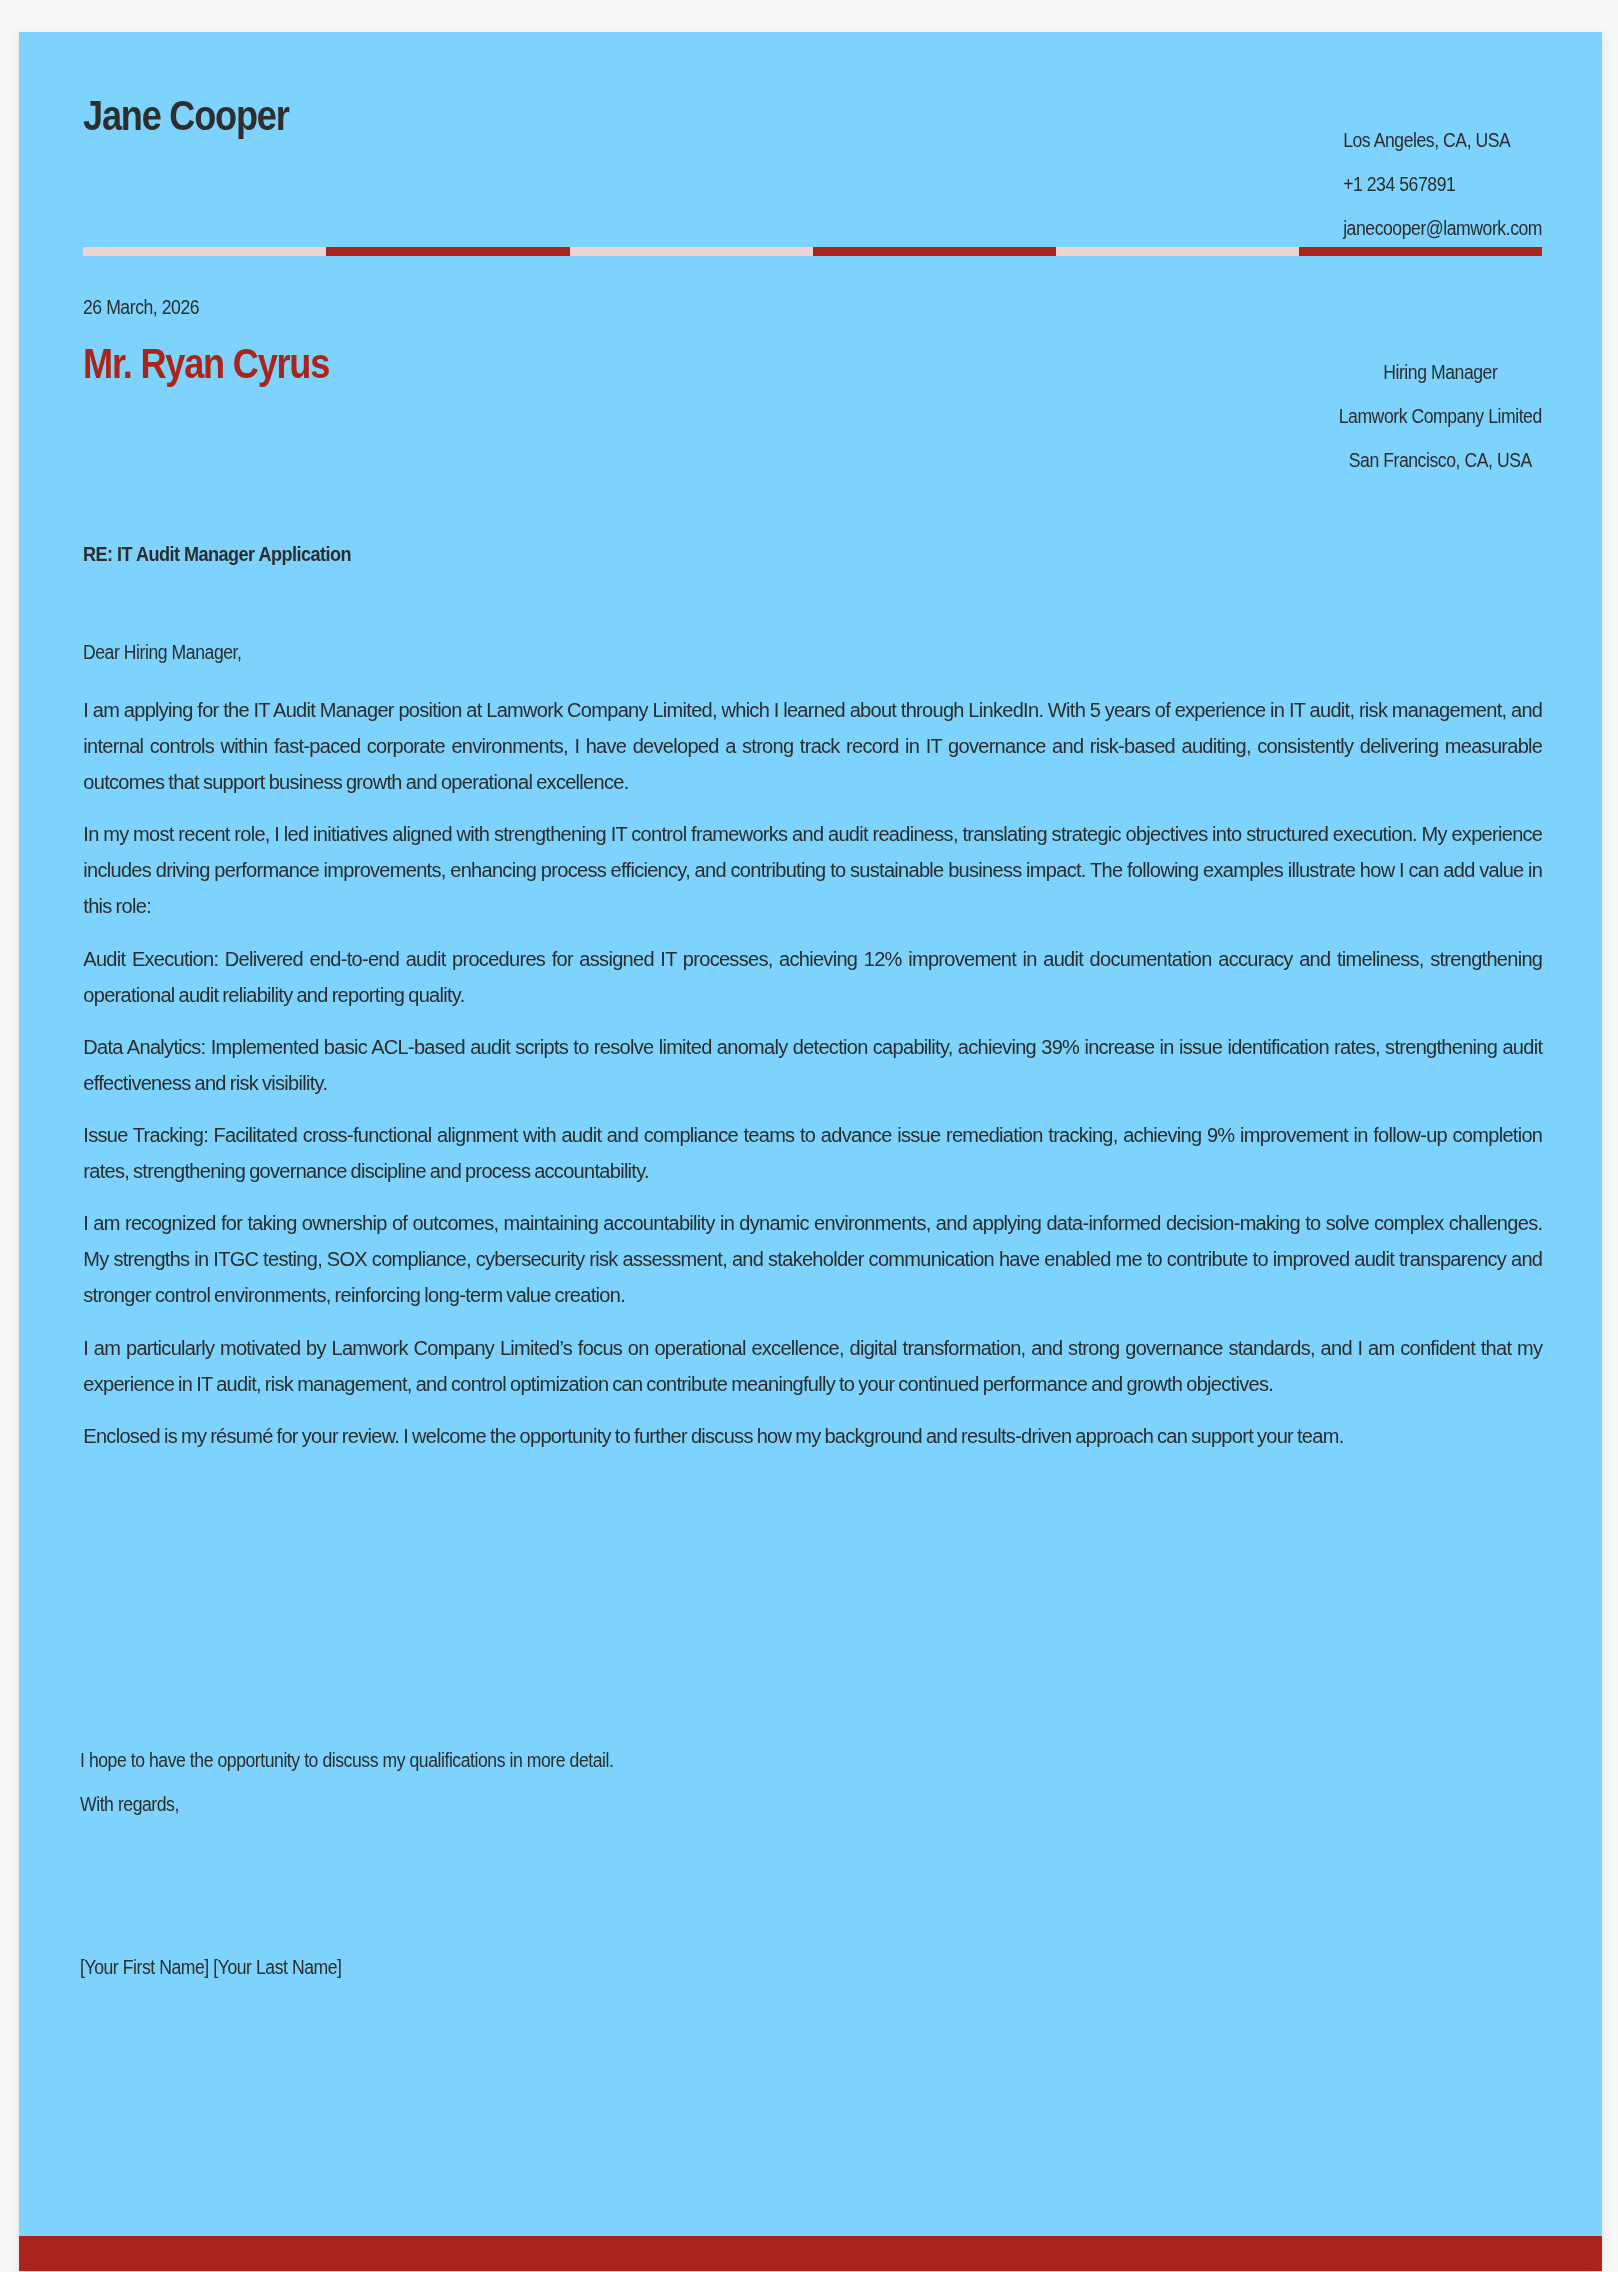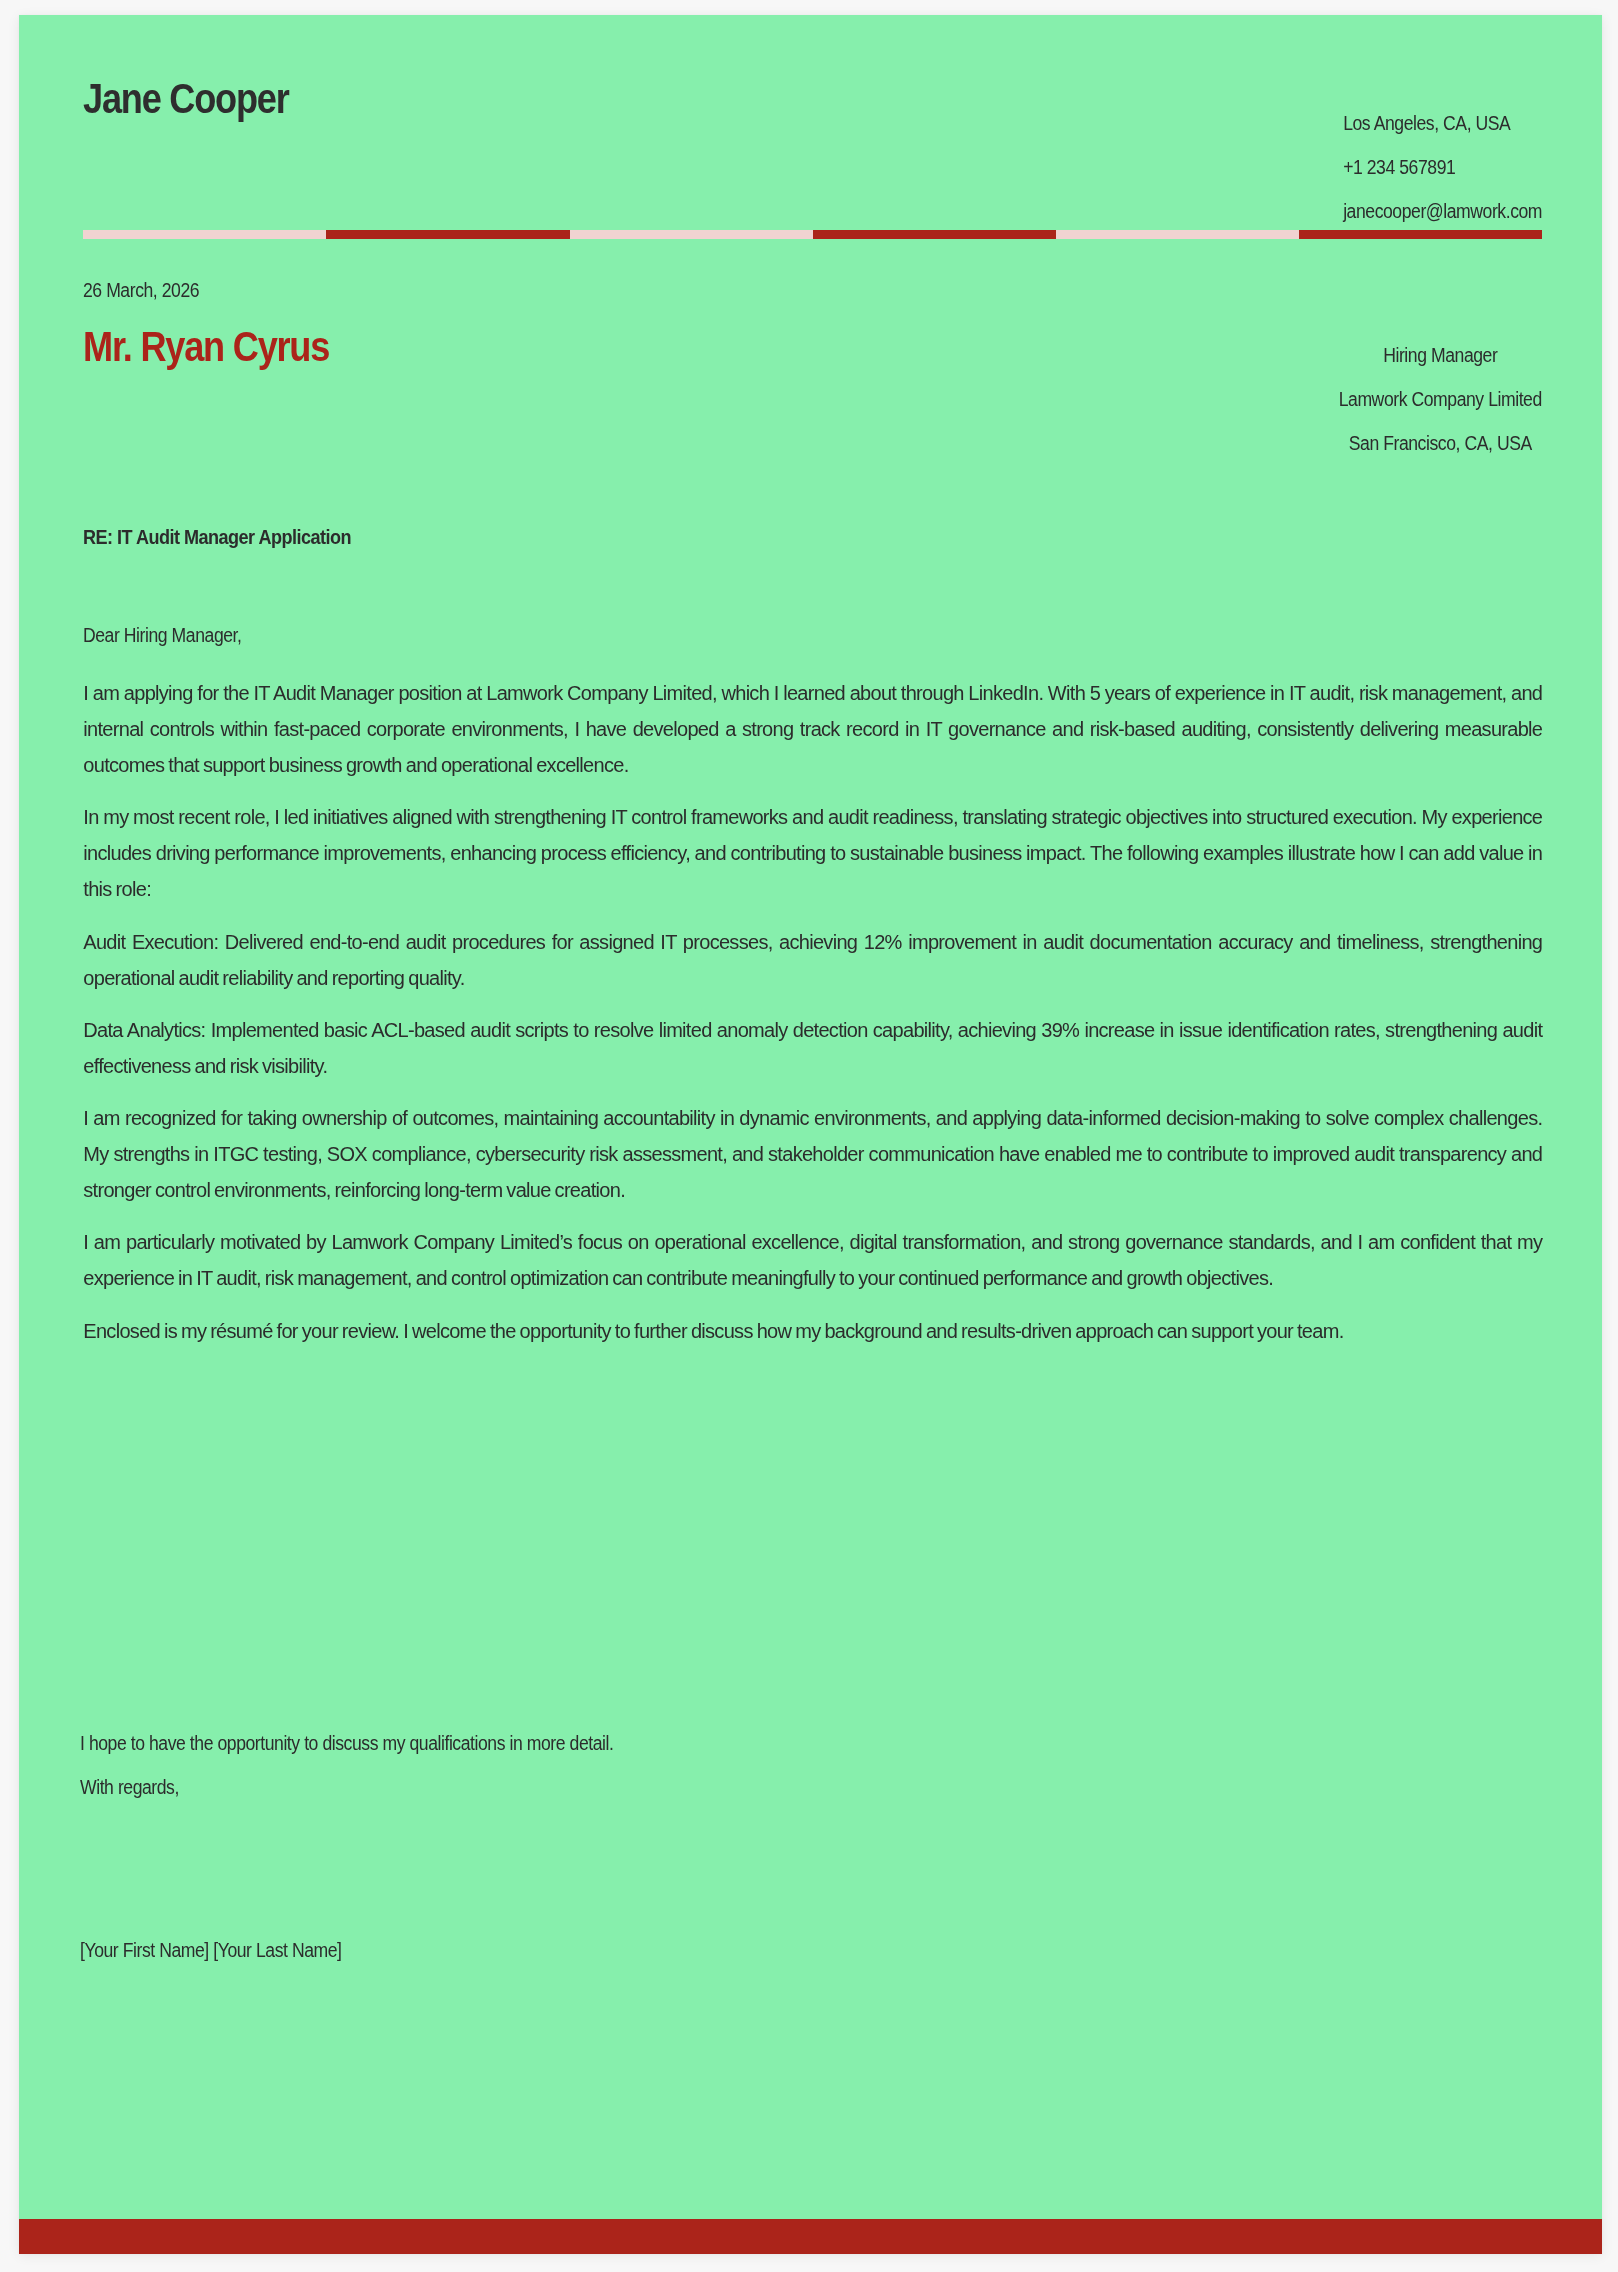--- a/index.html
+++ b/index.html
@@ -1,21 +1,21 @@
 <!DOCTYPE html>
 <html style="font-size:14px"><head>
   <meta charset="utf-8">
   <style>
     * { box-sizing: border-box; margin: 0; padding: 0; }
     html, body { width: 1618px; height: 2273px; background: #f7f7f7; }
     body { position: relative; font-family: "Liberation Sans", "DejaVu Sans", sans-serif; color: #2c2c2c; }
 
     .page {
-      position: absolute; left: 19.3px; top: 15px; width: 1583px; height: 2239px;
-      background: #86efac;
+      position: absolute; left: 19.3px; top: 32px; width: 1583px; height: 2239px;
+      background: #7dd3fc;
       box-shadow: 0 1.8px 12.3px rgba(0,0,0,0.07), 0 0 2.6px rgba(0,0,0,0.04);
     }
     .content { position: absolute; left: 64px; top: 0; width: 1459px; }
 
     
     .sender-name {
       position: absolute; left: 0; top: 60px;
       font-size: 42px; font-weight: 700; color: #2e2e2e; letter-spacing: -1.4px;
       transform: scaleX(0.86); transform-origin: left top; white-space: nowrap;
     }
@@ -111,20 +111,21 @@
 
     <div class="subject">RE: IT Audit Manager Application</div>
 
     <div class="greeting">Dear Hiring Manager,</div>
 
     <div class="body">
       <p>I am applying for the IT Audit Manager position at Lamwork Company Limited, which I learned about through LinkedIn. With 5 years of experience in IT audit, risk management, and internal controls within fast-paced corporate environments, I have developed a strong track record in IT governance and risk-based auditing, consistently delivering measurable outcomes that support business growth and operational excellence.</p>
       <p>In my most recent role, I led initiatives aligned with strengthening IT control frameworks and audit readiness, translating strategic objectives into structured execution. My experience includes driving performance improvements, enhancing process efficiency, and contributing to sustainable business impact. The following examples illustrate how I can add value in this role:</p>
       <p>Audit Execution: Delivered end-to-end audit procedures for assigned IT processes, achieving 12% improvement in audit documentation accuracy and timeliness, strengthening operational audit reliability and reporting quality.</p>
       <p>Data Analytics: Implemented basic ACL-based audit scripts to resolve limited anomaly detection capability, achieving 39% increase in issue identification rates, strengthening audit effectiveness and risk visibility.</p>
+      <p>Issue Tracking: Facilitated cross-functional alignment with audit and compliance teams to advance issue remediation tracking, achieving 9% improvement in follow-up completion rates, strengthening governance discipline and process accountability.</p>
       <p>I am recognized for taking ownership of outcomes, maintaining accountability in dynamic environments, and applying data-informed decision-making to solve complex challenges. My strengths in ITGC testing, SOX compliance, cybersecurity risk assessment, and stakeholder communication have enabled me to contribute to improved audit transparency and stronger control environments, reinforcing long-term value creation.</p>
       <p>I am particularly motivated by Lamwork Company Limited’s focus on operational excellence, digital transformation, and strong governance standards, and I am confident that my experience in IT audit, risk management, and control optimization can contribute meaningfully to your continued performance and growth objectives.</p>
       <p>Enclosed is my résumé for your review. I welcome the opportunity to further discuss how my background and results-driven approach can support your team.</p>
     </div>
 
     <div class="closing">
       <div>I hope to have the opportunity to discuss my qualifications in more detail.</div>
       <div>With regards,</div>
     </div>
 

